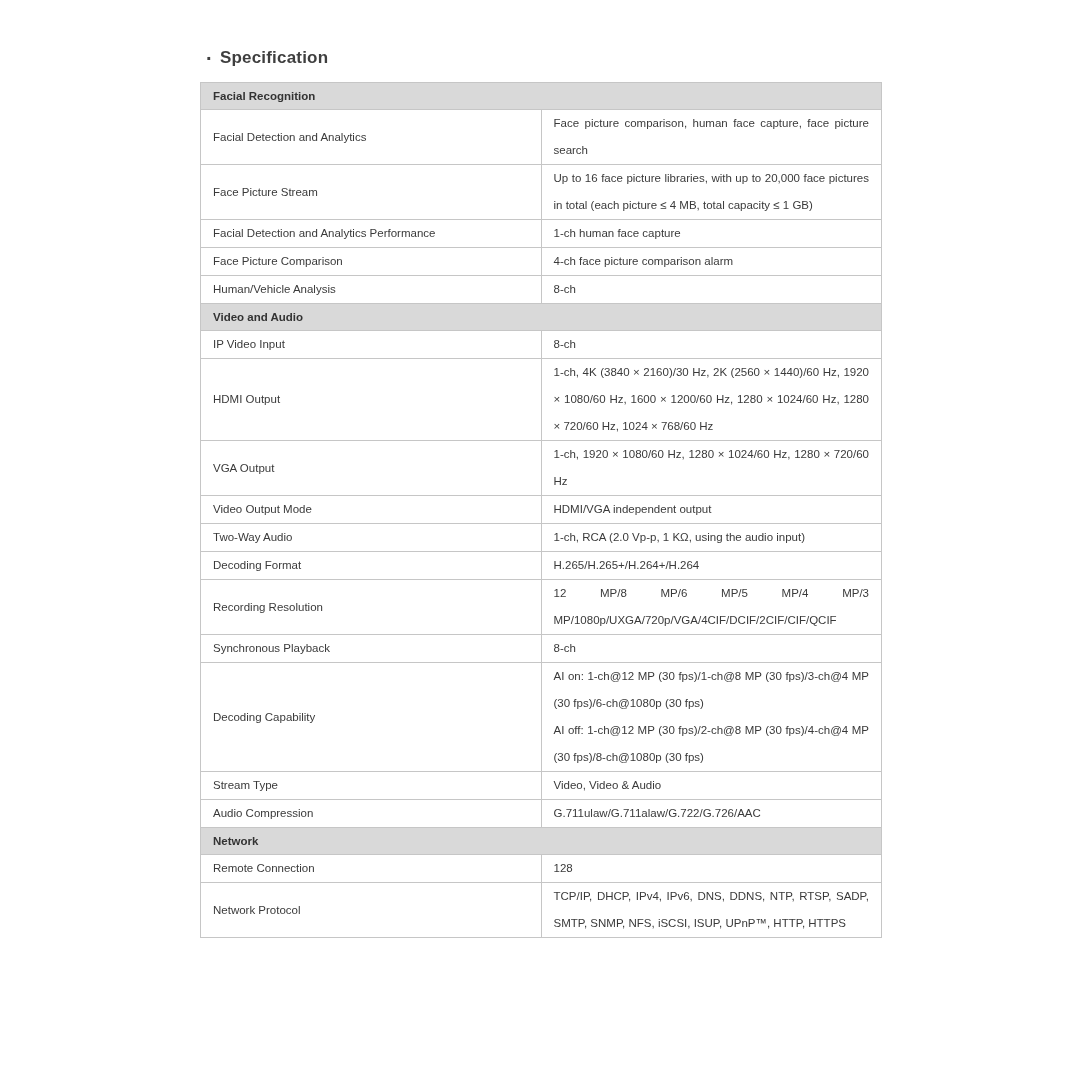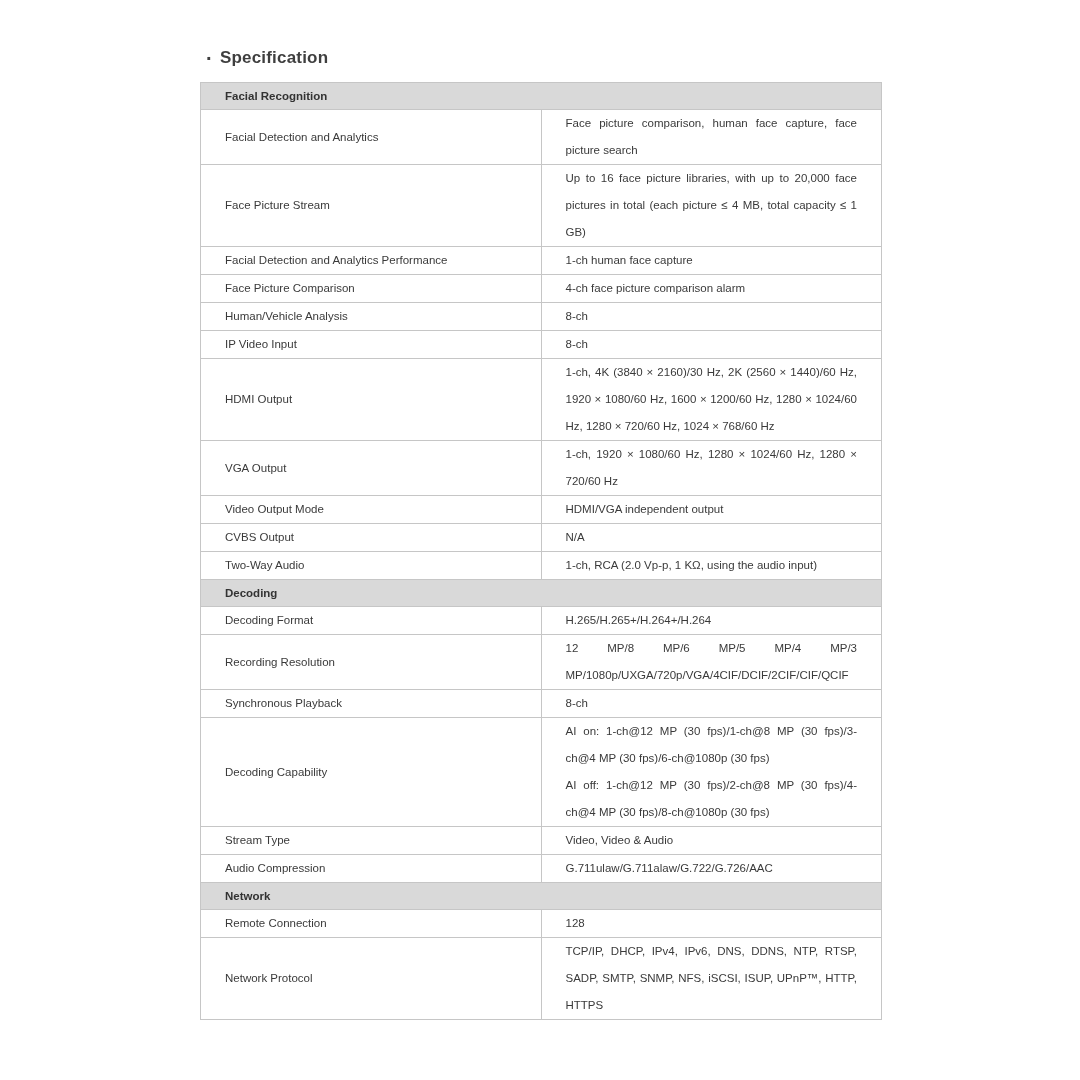--- a/index.html
+++ b/index.html
@@ -34,21 +34,21 @@
   }
   table.spec {
     width: 682px;
     border-collapse: collapse;
     table-layout: fixed;
   }
   table.spec td {
     border: 1px solid #c6c6c6;
     font-size: 11.5px;
     color: #3a3a3a;
-    padding: 0 24px;
+    padding: 0 12px;
     line-height: 27px;
     vertical-align: middle;
     text-align: justify;
     word-wrap: break-word;
   }
   tr.section-row td {
     background: #d9d9d9;
     font-weight: bold;
     color: #333333;
     text-align: left;
@@ -83,46 +83,42 @@
           <td class="value-cell">1-ch human face capture</td>
         </tr>
         <tr>
           <td class="label-cell">Face Picture Comparison</td>
           <td class="value-cell">4-ch face picture comparison alarm</td>
         </tr>
         <tr>
           <td class="label-cell">Human/Vehicle Analysis</td>
           <td class="value-cell">8-ch</td>
         </tr>
+        <tr class="section-row">
+          <td colspan="2">Video and Audio</td>
+        </tr>
         <tr>
           <td class="label-cell">IP Video Input</td>
           <td class="value-cell">8-ch</td>
         </tr>
         <tr>
           <td class="label-cell">HDMI Output</td>
           <td class="value-cell">1-ch, 4K (3840 × 2160)/30 Hz, 2K (2560 × 1440)/60 Hz, 1920 × 1080/60 Hz, 1600 × 1200/60 Hz, 1280 × 1024/60 Hz, 1280 × 720/60 Hz, 1024 × 768/60 Hz</td>
         </tr>
         <tr>
           <td class="label-cell">VGA Output</td>
           <td class="value-cell">1-ch, 1920 × 1080/60 Hz, 1280 × 1024/60 Hz, 1280 × 720/60 Hz</td>
         </tr>
         <tr>
           <td class="label-cell">Video Output Mode</td>
           <td class="value-cell">HDMI/VGA independent output</td>
         </tr>
         <tr>
-          <td class="label-cell">CVBS Output</td>
-          <td class="value-cell">N/A</td>
-        </tr>
-        <tr>
           <td class="label-cell">Two-Way Audio</td>
           <td class="value-cell">1-ch, RCA (2.0 Vp-p, 1 KΩ, using the audio input)</td>
-        </tr>
-        <tr class="section-row">
-          <td colspan="2">Decoding</td>
         </tr>
         <tr>
           <td class="label-cell">Decoding Format</td>
           <td class="value-cell">H.265/H.265+/H.264+/H.264</td>
         </tr>
         <tr>
           <td class="label-cell">Recording Resolution</td>
           <td class="value-cell">12 MP/8 MP/6 MP/5 MP/4 MP/3 MP/1080p/UXGA/720p/VGA/4CIF/DCIF/2CIF/CIF/QCIF</td>
         </tr>
         <tr>

